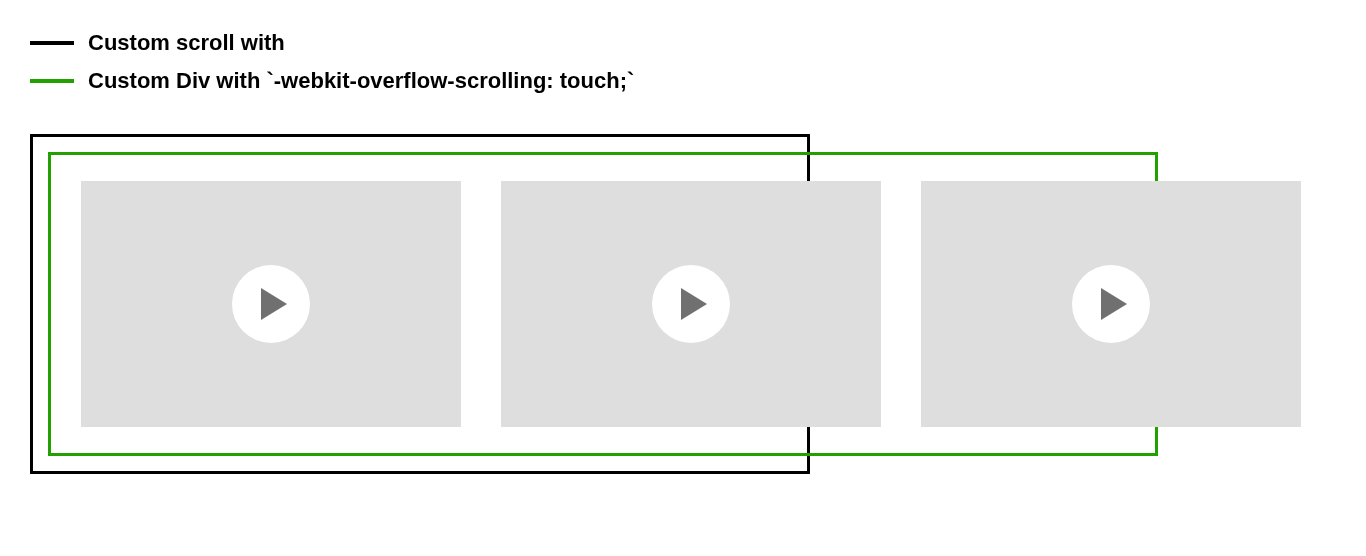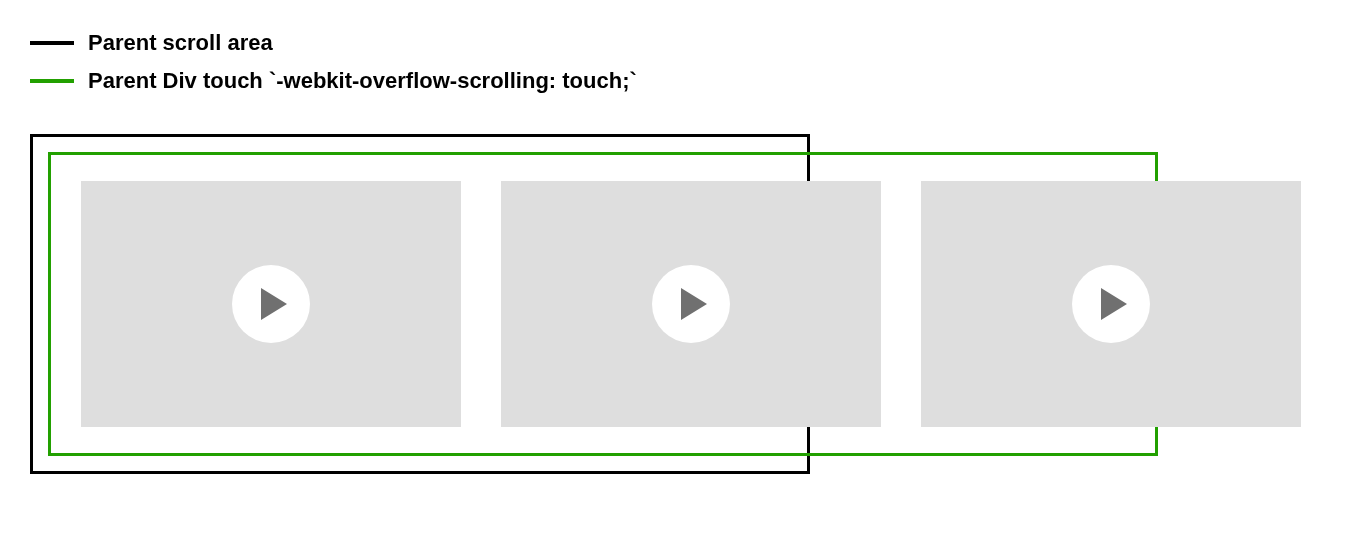--- a/index.html
+++ b/index.html
@@ -84,25 +84,25 @@
       border-bottom: 16px solid transparent;
       margin-left: 6px;
     }
   </style>
 </head>
 <body>
 
 <div class="legend">
   <div class="legend-item">
     <div class="legend-swatch swatch-black"></div>
-    <span>Parent scroll area</span>
+    <span>Custom scroll with</span>
   </div>
   <div class="legend-item">
     <div class="legend-swatch swatch-green"></div>
-    <span>Parent Div touch `-webkit-overflow-scrolling: touch;`</span>
+    <span>Custom Div with `-webkit-overflow-scrolling: touch;`</span>
   </div>
 </div>
 
 <div class="diagram-area">
   <div class="outer-box"></div>
   <div class="inner-box">
     <div class="video-card">
       <div class="play-circle">
         <div class="play-triangle"></div>
       </div>

